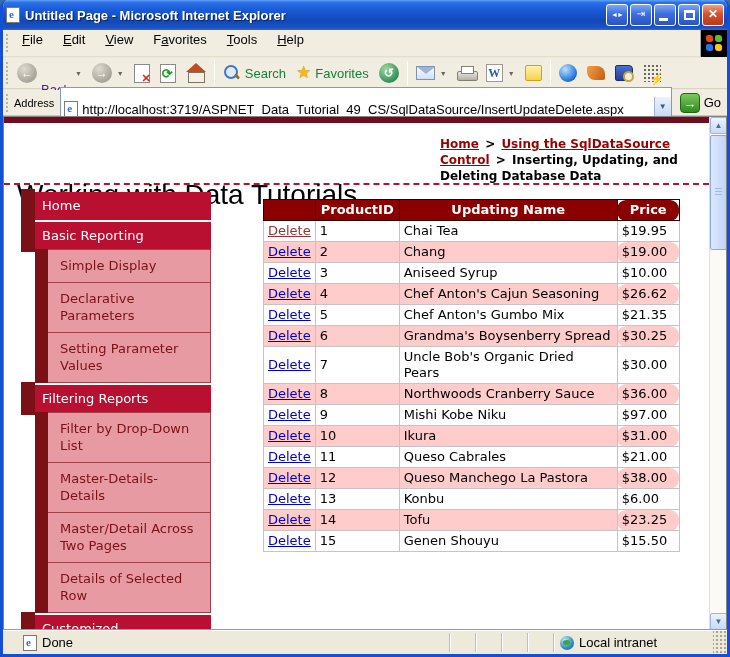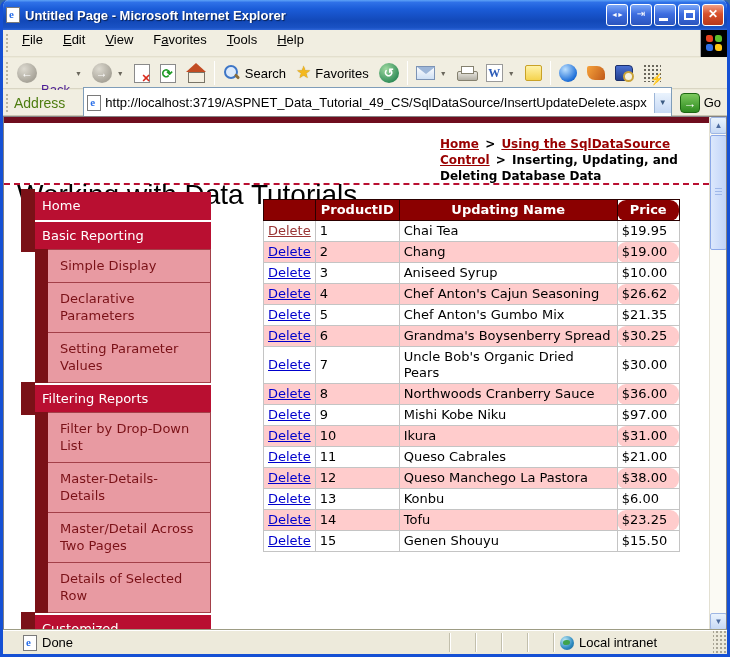--- a/index.html
+++ b/index.html
@@ -39,21 +39,21 @@
   .flag{ position:absolute; left:5px; top:5px; width:16px; height:16px; display:grid;
     grid-template-columns:7px 7px; grid-template-rows:7px 7px; gap:2px;}
   .flag i{ border-radius:2px 3px 2px 3px; }
   .flag i:nth-child(1){background:#E8421F;} .flag i:nth-child(2){background:#5EBF2C;}
   .flag i:nth-child(3){background:#2F6FE8;} .flag i:nth-child(4){background:#FFC815;}
 
   
   .toolbar{ position:absolute; left:0; right:0; top:58px; height:31px; background:#F1EEE1;
     display:flex; align-items:center; border-bottom:1px solid #D9D5C3; padding-right:4px;}
   .tbtn{ display:flex; align-items:center; gap:4px; padding:2px 5px; border-radius:3px; cursor:pointer; flex:none;}
-  .tbtn .lbl{ font-size:13px; color:#000000;}
+  .tbtn .lbl{ font-size:13px; color:#15803d;}
   .tbtn.disabled .lbl{ color:#4c1d95;margin-top:32px;}
   .caret{ font-size:7px; color:#6a675c; margin-left:1px;}
   .tsep{ width:1px; align-self:stretch; margin:3px 3px; background:#CFCBB8; border-right:1px solid #fff; flex:none;}
   .circ{ width:20px; height:20px; border-radius:50%; color:#fff; text-align:center; line-height:20px;
     font-size:12px; font-weight:bold; flex:none;}
   .circ.gray{ background:radial-gradient(circle at 35% 30%,#DDDAD0,#A8A499 70%); color:#fff;}
   .circ.green{ background:radial-gradient(circle at 35% 30%,#9fd8a0,#2E8B57 75%);}
   .doc{ width:16px; height:19px; background:#fff; border:1px solid #8a8a8a; position:relative; flex:none;}
   .doc.stop::after{ content:"✕"; position:absolute; right:-2px; bottom:-3px; color:#D92B1C; font-weight:bold; font-size:11px;}
   .doc.refresh::after{ content:"⟳"; position:absolute; left:1px; top:1px; color:#1F9B27; font-weight:bold; font-size:13px;}
@@ -80,22 +80,22 @@
   .fox{ width:18px; height:14px; background:linear-gradient(120deg,#F6A23B,#C05A1A); border-radius:2px 8px 2px 8px; flex:none;}
   .bookmag{ width:18px; height:16px; background:linear-gradient(#4a6fd0,#23408f); border:1px solid #1b2f6b; border-radius:2px 4px 4px 2px; position:relative; flex:none;}
   .bookmag::after{ content:""; position:absolute; right:-2px; bottom:-2px; width:7px; height:7px; border:2px solid #caa33a; border-radius:50%; background:#f5f0df;}
   .gridbolt{ width:18px; height:18px; position:relative;
     background-image:radial-gradient(#6a675c 35%, transparent 40%); background-size:4px 4px; flex:none;}
   .gridbolt::after{ content:"⚡"; position:absolute; right:-3px; bottom:-4px; font-size:11px; color:#F2B600;}
 
   
   .addressbar{ position:absolute; left:0; right:0; top:90px; height:26px; background:#F1EEE1;
     display:flex; align-items:center; border-bottom:1px solid #C9C5B2;}
-  .addr-label{ font-size:14px; color:#4d7c0f; margin:0 18px 0 2px;}
-  .addr-box{ flex:1; height:31px; background:#fff; border:1px solid #7F9DB9; display:flex; align-items:center; padding-left:3px;}
+  .addr-label{ font-size:11px; color:#000000; margin:0 6px 0 2px;}
+  .addr-box{ flex:1; height:31px; background:#fff; border:1px solid #7F9DB9; display:flex; align-items:flex-end; padding-left:3px;}
   .addr-url{ flex:1; font-size:13px; color:#000; margin-left:4px; white-space:nowrap; overflow:hidden;}
   .addr-drop{ width:17px; height:20px; background:linear-gradient(#EAF3FD,#C7D9F5); border-left:1px solid #9db6d8;
     text-align:center; font-size:8px; color:#3b5a82; line-height:20px; cursor:pointer;}
   .gobtn{ display:flex; align-items:center; gap:4px; margin:0 6px 0 8px; cursor:pointer;}
   .goicon{ width:20px; height:20px; border-radius:4px; background:linear-gradient(#7CC95E,#2E8B1F);
     color:#fff; font-weight:bold; text-align:center; line-height:20px; font-size:13px; border:1px solid #1d6612;}
   .golabel{ font-size:13px; color:#000;}
 
   
   .content{ position:absolute; left:0; right:0; top:116px; bottom:24px; background:#fff;

